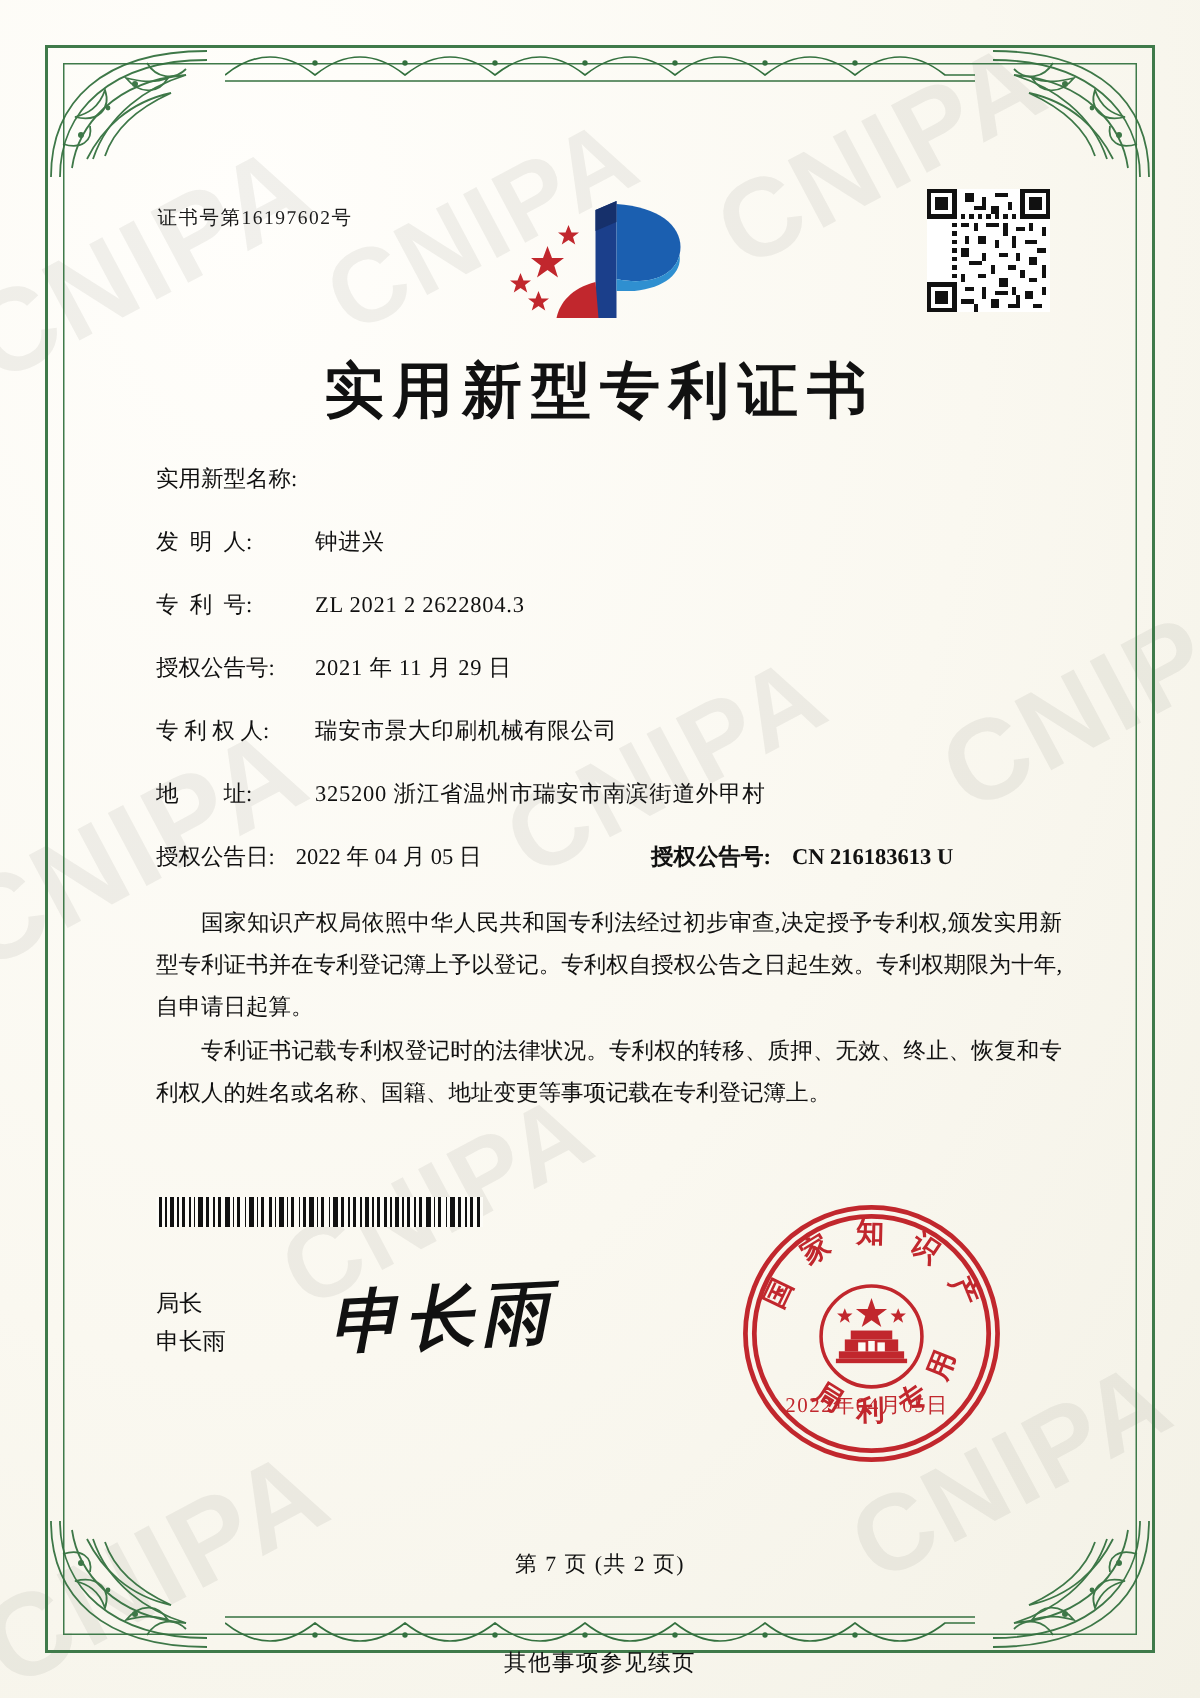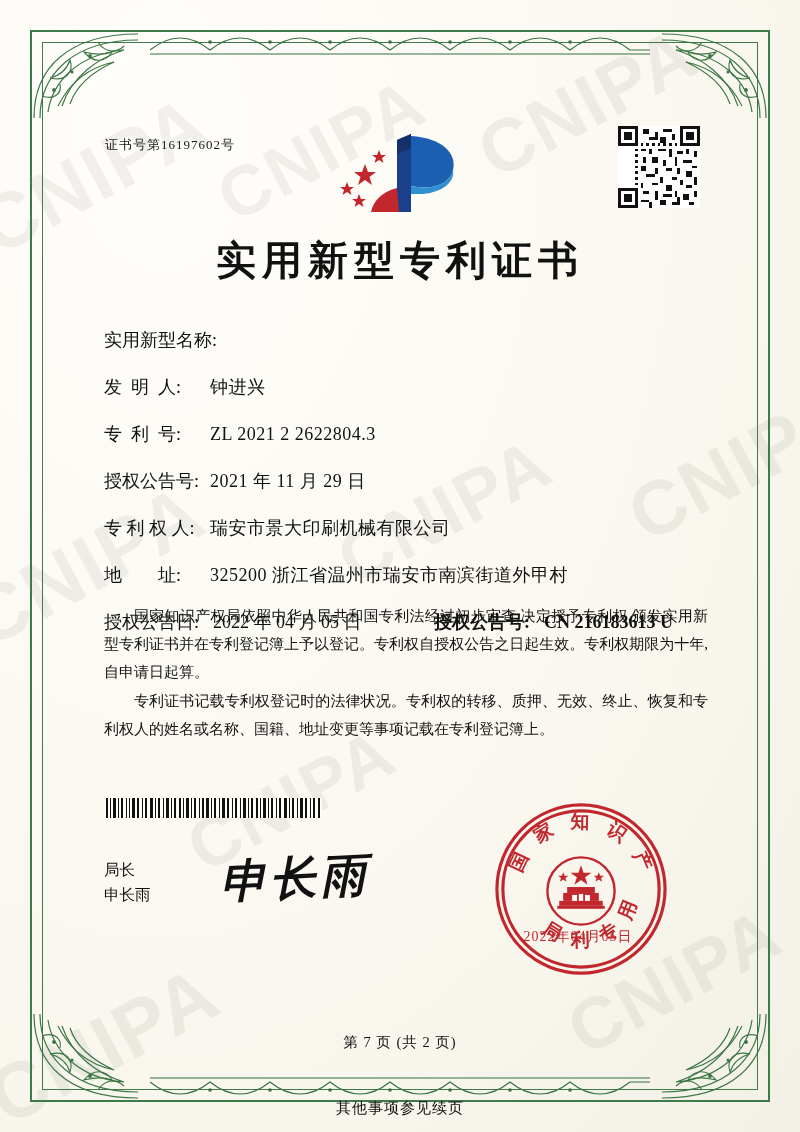--- a/index.html
+++ b/index.html
@@ -116,22 +116,22 @@
     font-size: 40px;
     font-weight: 700;
     letter-spacing: 6px;
     color: #111;
   }
 
   .fields {
     position: absolute;
     left: 44px;
     right: 30px;
-    top: 270px;
-    font-size: 18px;
+    top: 252px;
+    font-size: 15px;
     color: #111;
   }
   .field-row {
     display: flex;
     align-items: baseline;
     margin-bottom: 23px;
   }
   .field-label {
     width: 92px;
     flex: 0 0 92px;

